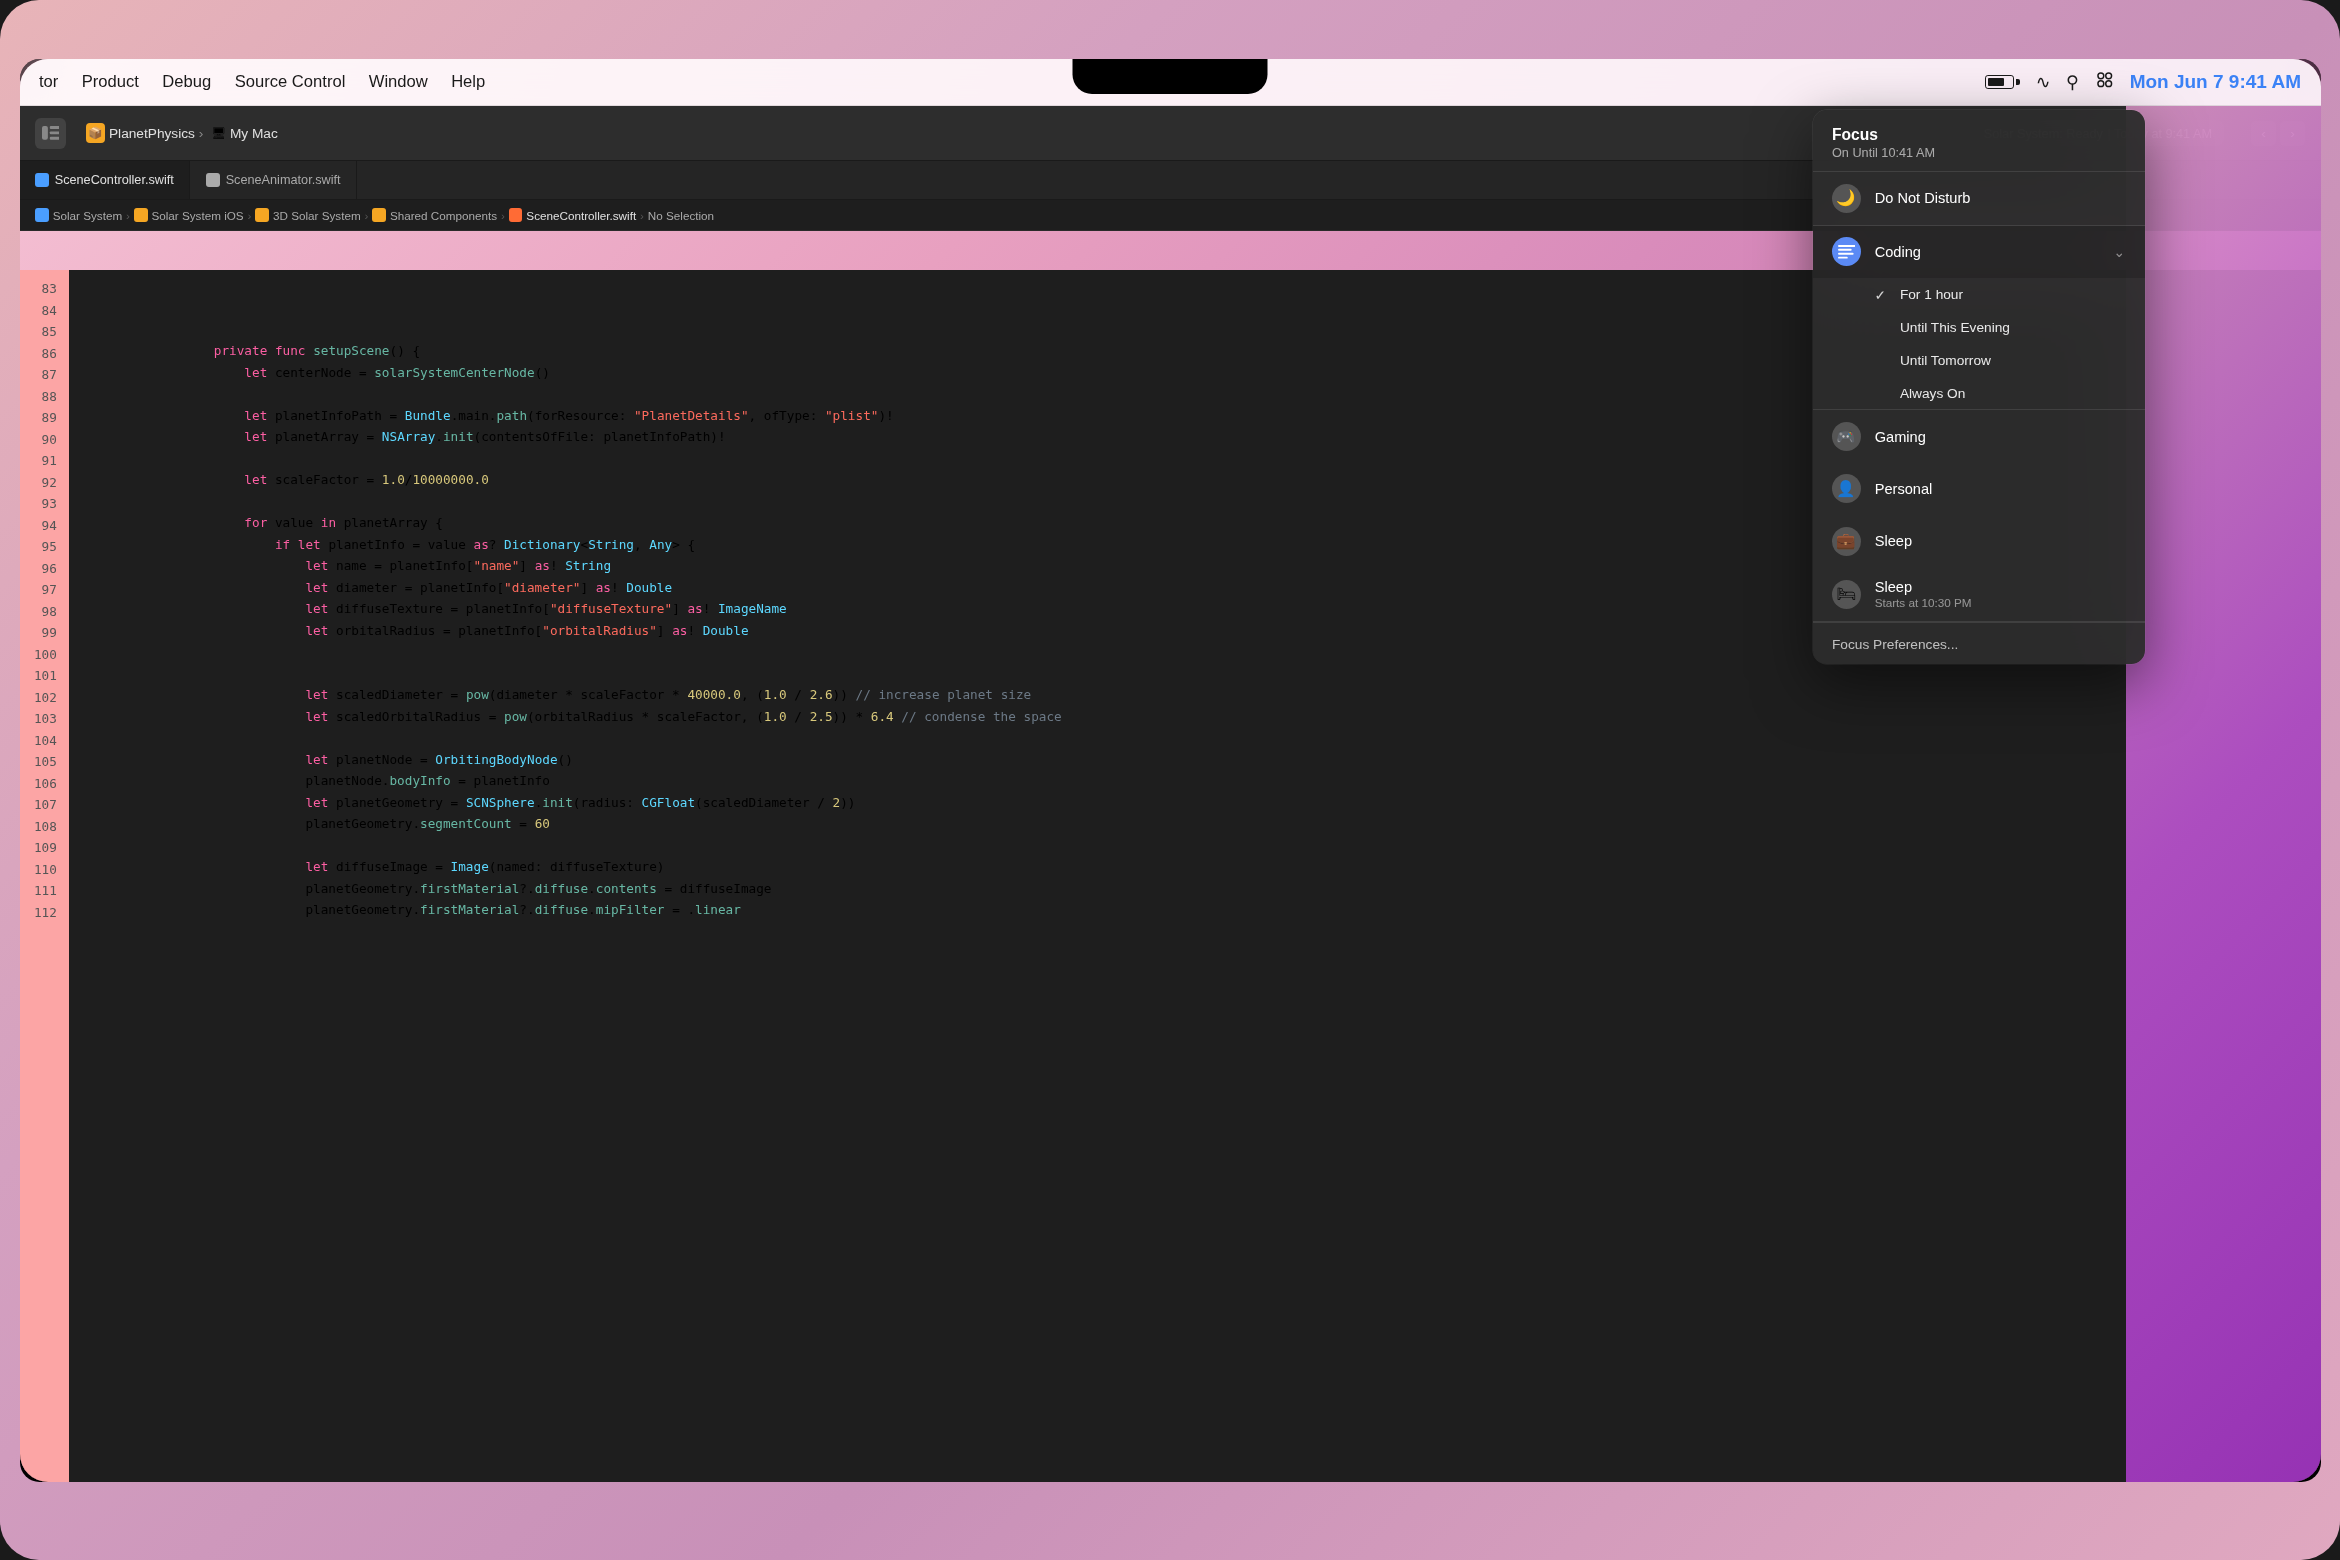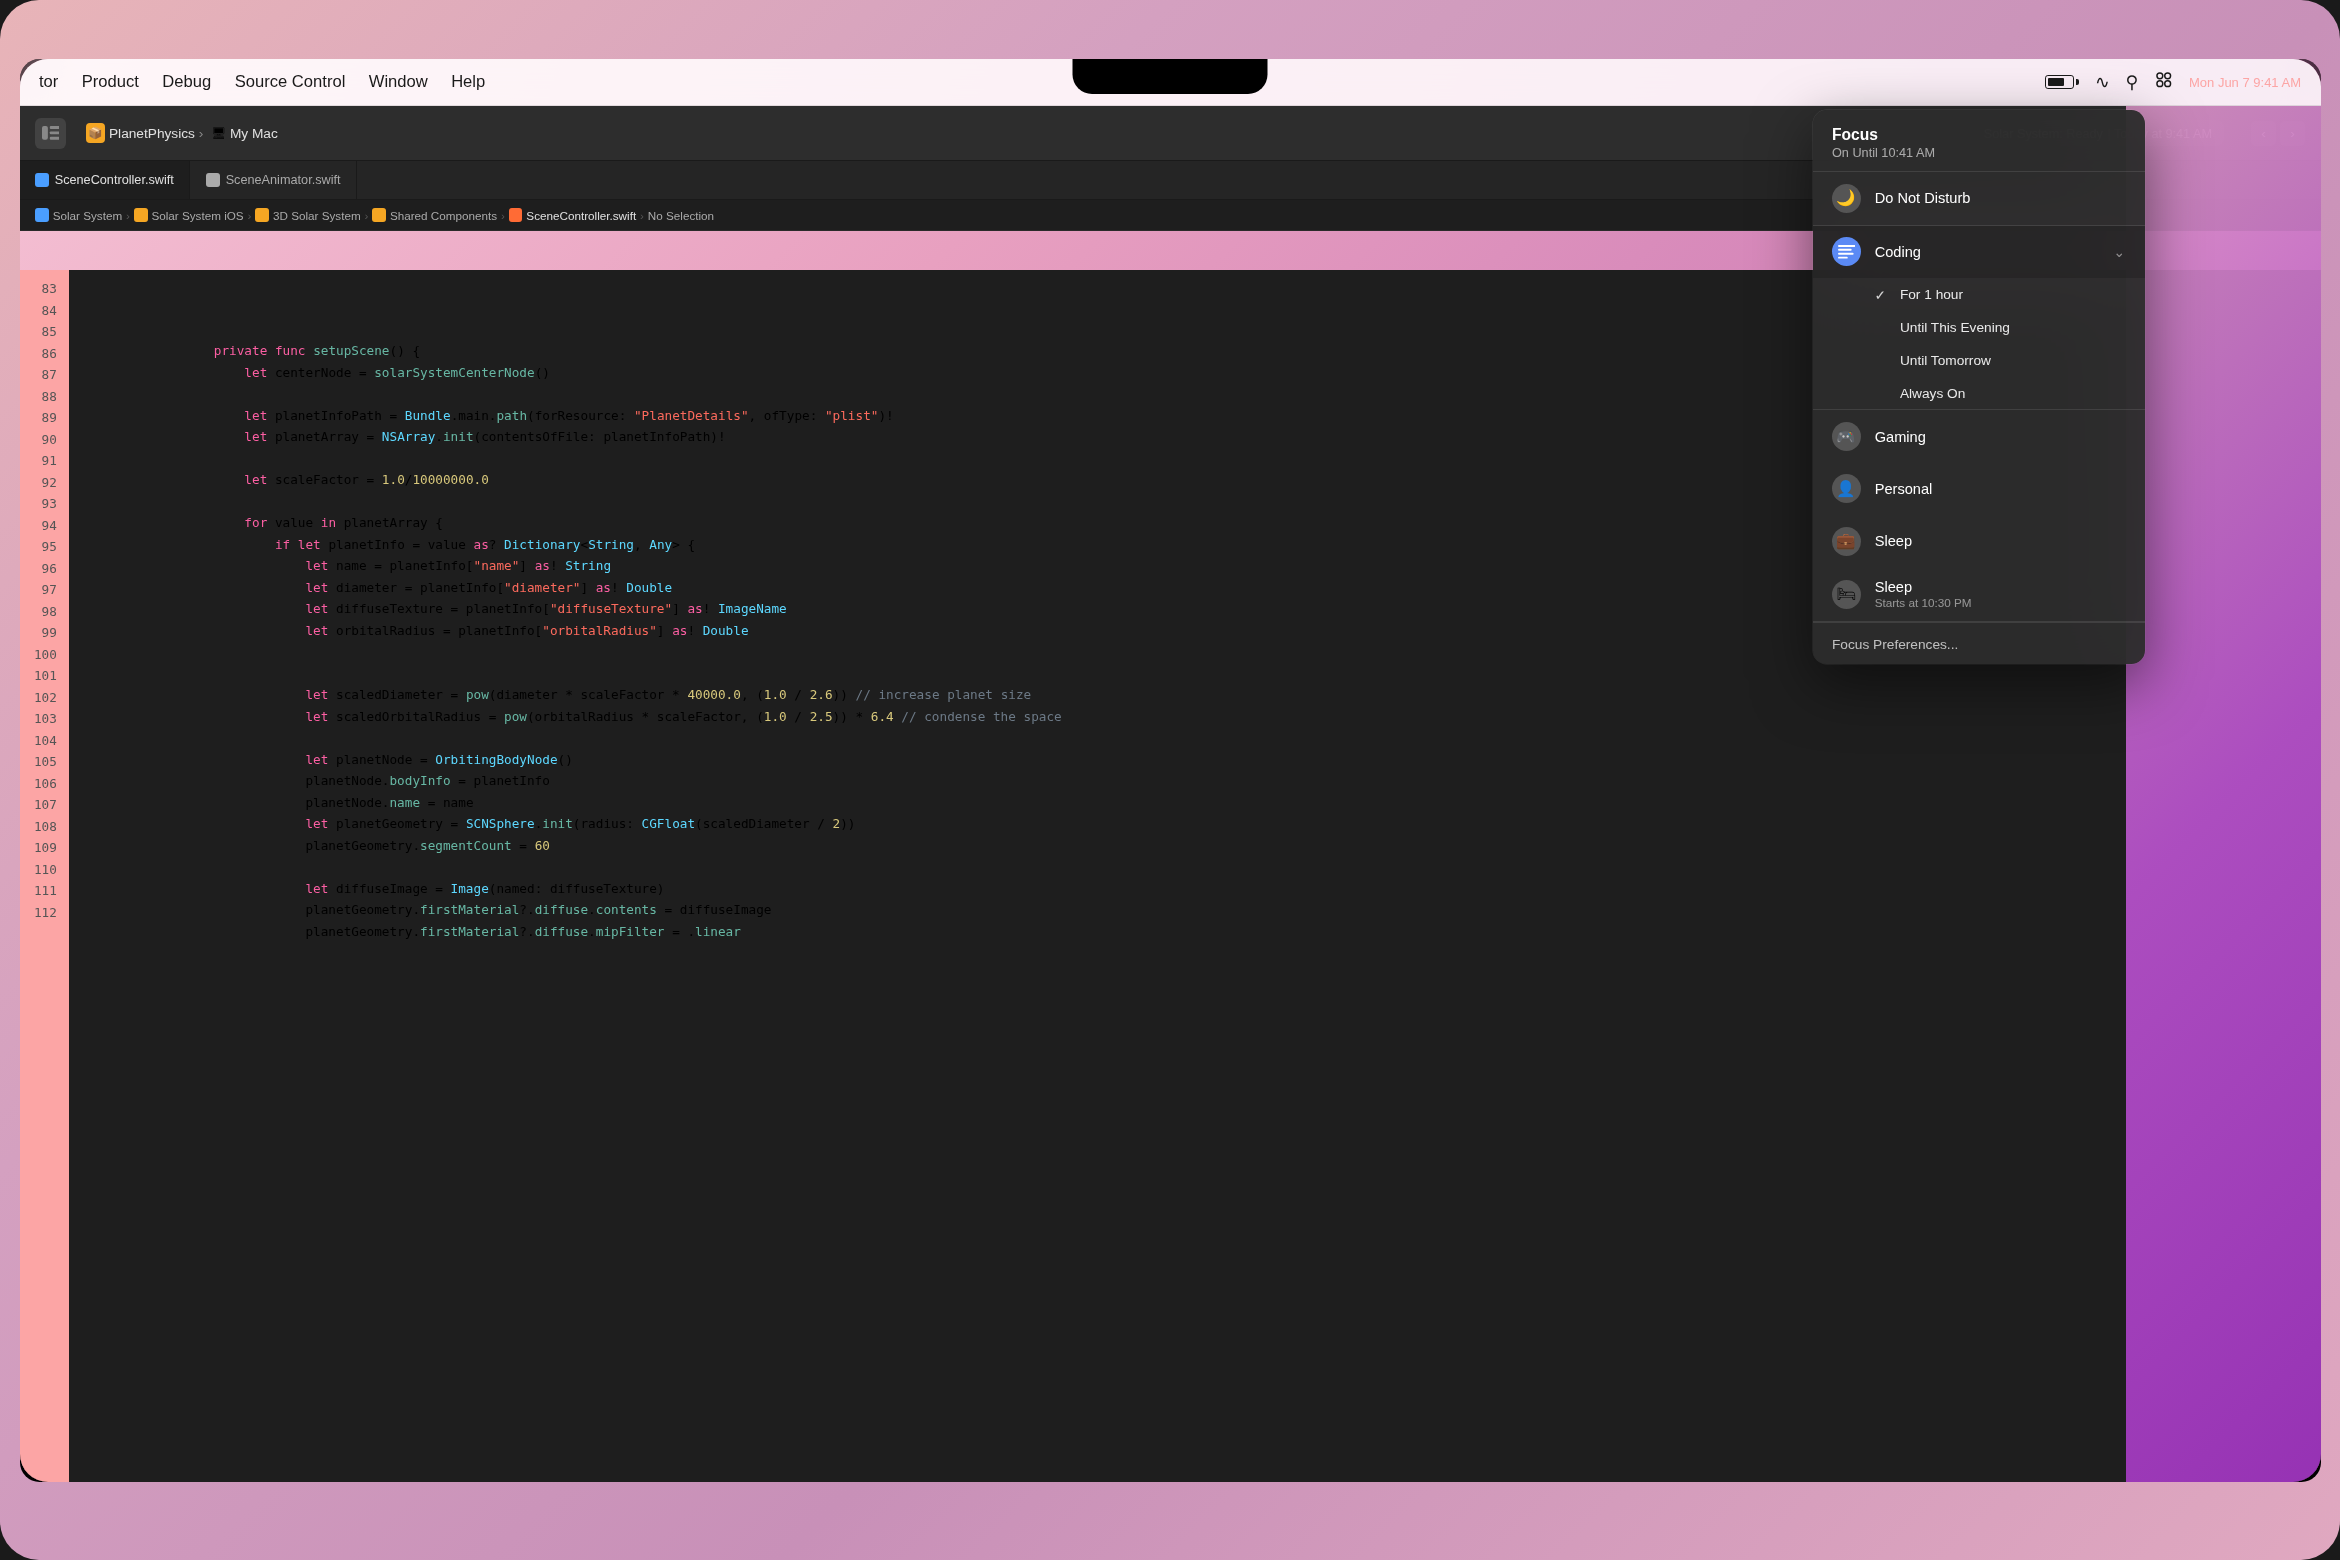--- a/index.html
+++ b/index.html
@@ -78,23 +78,23 @@
       align-items: center;
       gap: 15.6px;
     }
 
     .menu-bar-icon {
       font-size: 17.6px;
       color: #1a1a1a;
     }
 
     .menu-bar-time {
-      font-size: 13px;
-      color: #fca5a5;
-      font-weight: 400;
+      font-size: 19px;
+      color: #3b82f6;
+      font-weight: 700;
     }
 
     
     .battery-icon {
       display: inline-flex;
       align-items: center;
       gap: 2px;
     }
 
     .battery-body {
@@ -718,23 +718,20 @@
             <div class="code-line">&nbsp;</div>
 
             <div class="code-line">
               &nbsp;&nbsp;&nbsp;&nbsp;&nbsp;&nbsp;&nbsp;&nbsp;&nbsp;&nbsp;&nbsp;&nbsp;&nbsp;&nbsp;&nbsp;&nbsp;<span class="kw">let</span> planetNode = <span class="cls">OrbitingBodyNode</span>()
             </div>
 
             <div class="code-line">
               &nbsp;&nbsp;&nbsp;&nbsp;&nbsp;&nbsp;&nbsp;&nbsp;&nbsp;&nbsp;&nbsp;&nbsp;&nbsp;&nbsp;&nbsp;&nbsp;planetNode.<span class="prop">bodyInfo</span> = planetInfo
             </div>
 
-            <div class="code-line">
-              &nbsp;&nbsp;&nbsp;&nbsp;&nbsp;&nbsp;&nbsp;&nbsp;&nbsp;&nbsp;&nbsp;&nbsp;&nbsp;&nbsp;&nbsp;&nbsp;planetNode.<span class="prop">name</span> = name
-            </div>
 
             <div class="code-line">
               &nbsp;&nbsp;&nbsp;&nbsp;&nbsp;&nbsp;&nbsp;&nbsp;&nbsp;&nbsp;&nbsp;&nbsp;&nbsp;&nbsp;&nbsp;&nbsp;<span class="kw">let</span> planetGeometry = <span class="cls">SCNSphere</span>.<span class="method">init</span>(radius: <span class="cls">CGFloat</span>(scaledDiameter / <span class="num">2</span>))
             </div>
 
             <div class="code-line">
               &nbsp;&nbsp;&nbsp;&nbsp;&nbsp;&nbsp;&nbsp;&nbsp;&nbsp;&nbsp;&nbsp;&nbsp;&nbsp;&nbsp;&nbsp;&nbsp;planetGeometry.<span class="prop">segmentCount</span> = <span class="num">60</span>
             </div>
 
             <div class="code-line">&nbsp;</div>

